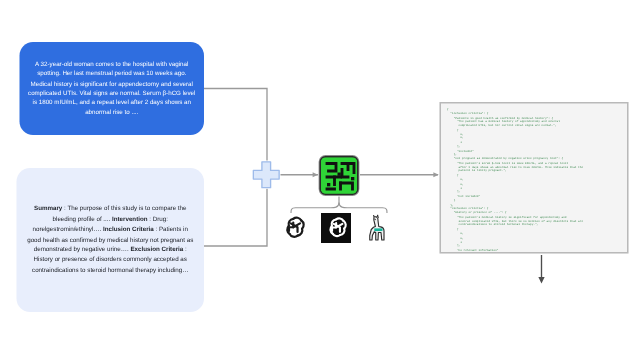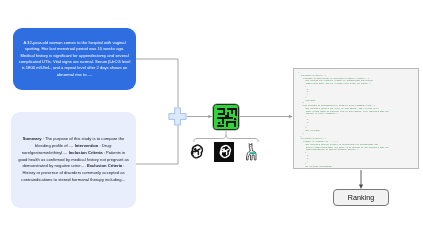--- a/index.html
+++ b/index.html
@@ -289,17 +289,14 @@
         0,
         0,
         1
       ],
       "no relevant information"
     }
   }
 }</pre>
   </div>
 
-  <div class="ranking-box">
-    <span>Ranking</span>
-  </div>
 
 </div>
 
 </body></html>

